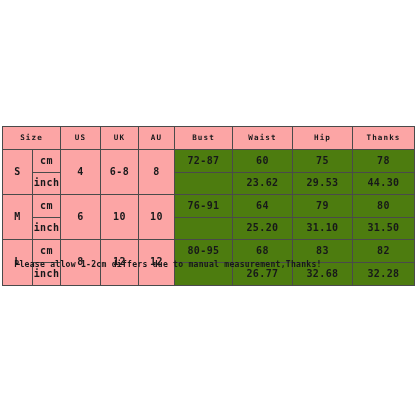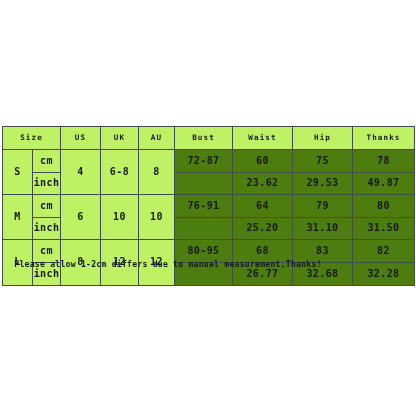--- a/index.html
+++ b/index.html
@@ -38,21 +38,21 @@
     font-size: 10px;
     color: #17181a;
     font-family: "DejaVu Sans Mono", monospace;
     letter-spacing: 0.4px;
     padding: 0;
     height: 21.6px;
     line-height: 1.05;
   }
 
   
-  .c-blue   { background: #bef264; }
+  .c-blue   { background: #fca5a5; }
   .c-peach  { background: #4d7c0f; }
 
   
   tr.head-row th {
     height: 22px;
     font-size: 7.6px;
     letter-spacing: 1.1px;
   }
 
   
@@ -137,21 +137,21 @@
         <td class="c-peach num">60</td>
         <td class="c-peach num">75</td>
         <td class="c-peach num">78</td>
       </tr>
 
       <tr>
         <td class="c-blue unit-label">inch</td>
         <td class="c-peach num"></td>
         <td class="c-peach num">23.62</td>
         <td class="c-peach num">29.53</td>
-        <td class="c-peach num">49.87</td>
+        <td class="c-peach num">44.30</td>
       </tr>
 
       <tr>
         <td class="c-blue size-label" rowspan="2">M</td>
         <td class="c-blue unit-label">cm</td>
         <td class="c-blue num" rowspan="2">6</td>
         <td class="c-blue num" rowspan="2">10</td>
         <td class="c-blue num" rowspan="2">10</td>
         <td class="c-peach num">76-91</td>
         <td class="c-peach num">64</td>

